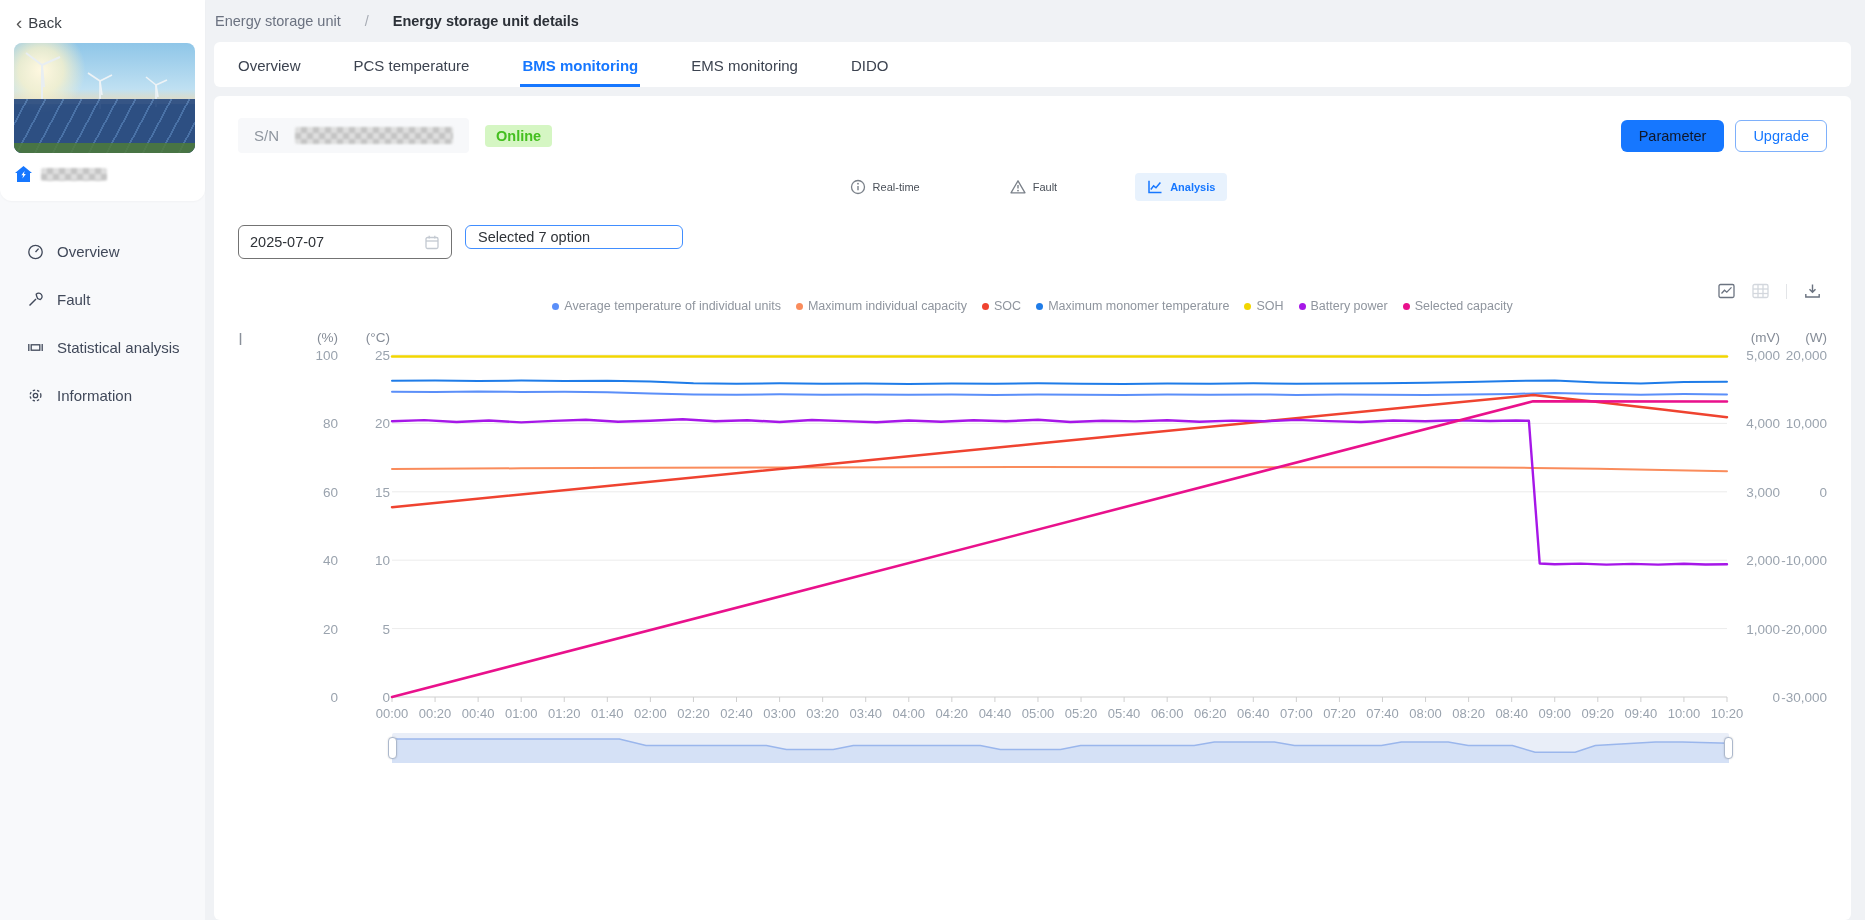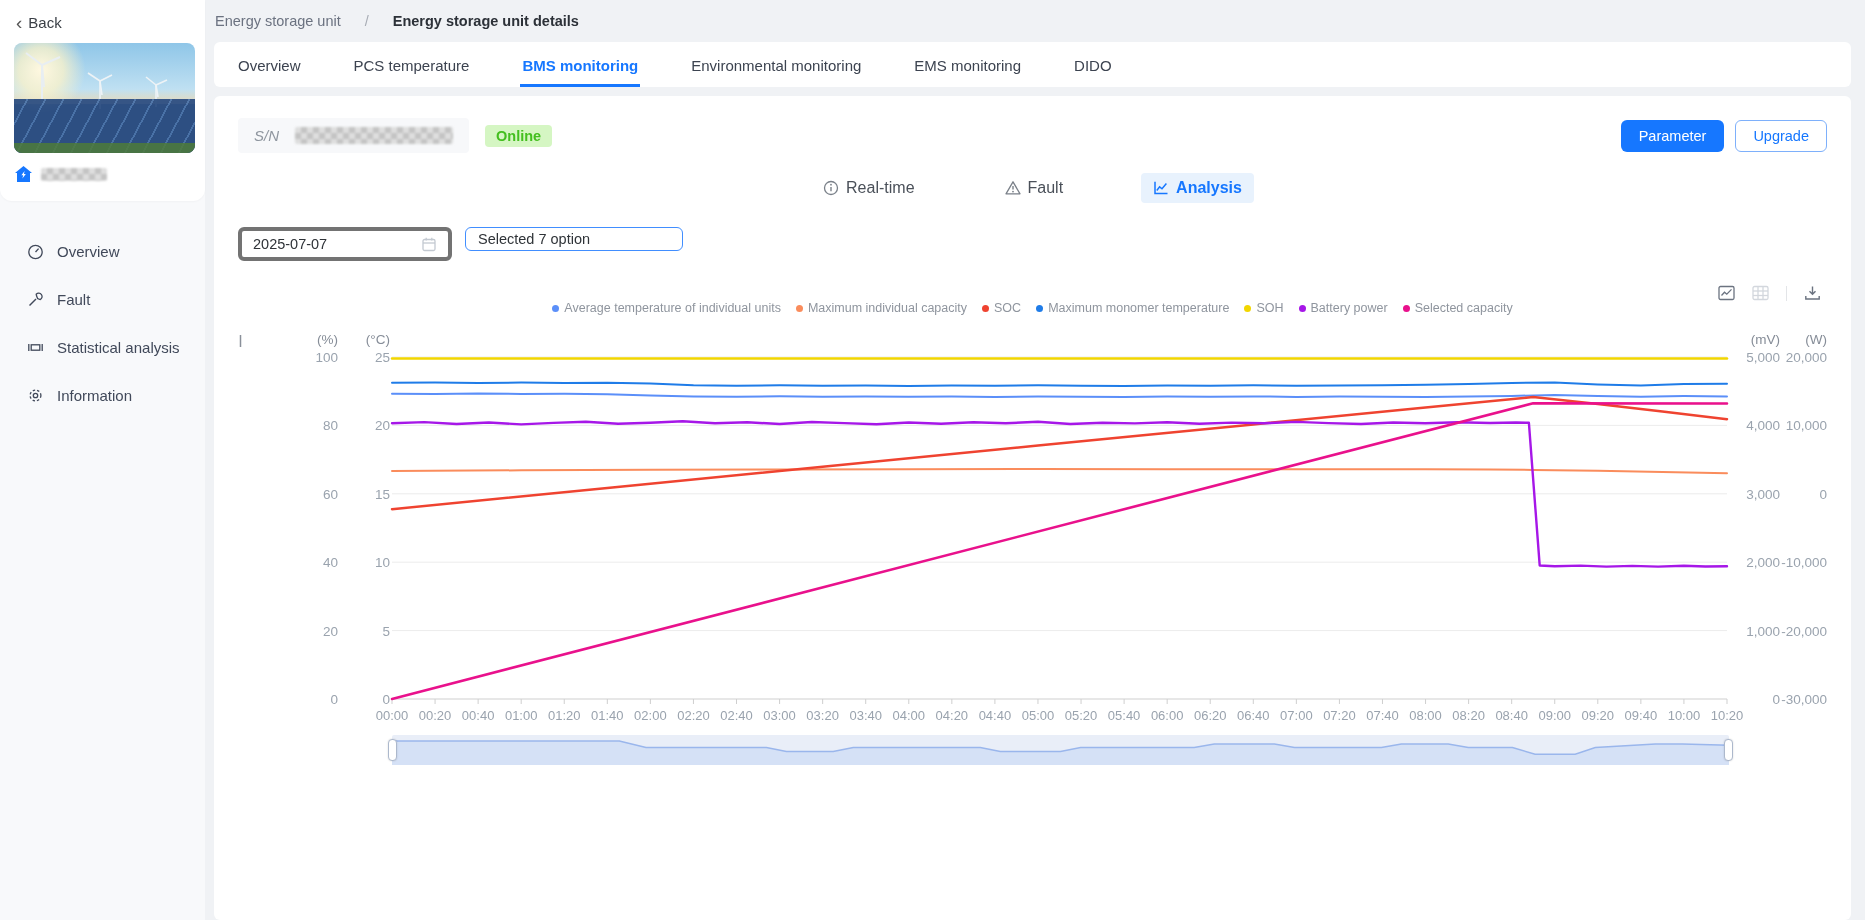--- a/index.html
+++ b/index.html
@@ -41,36 +41,36 @@
   .bc-cur { color:#2c3138; font-weight:600; }
 
   .tabbar { background:#fff; border-radius:6px; height:45px; display:flex; align-items:flex-end; padding:0 22px; gap:49px; }
   .tab { font-size:15px; color:#3c4350; padding:11px 2px 10px 2px; border-bottom:3px solid transparent; cursor:pointer; white-space:nowrap; }
   .tab.active { color:#1677ff; font-weight:700; border-bottom-color:#1677ff; }
 
   .main-card { background:#fff; border-radius:6px; margin-top:9px; flex:1; padding:22px 24px; position:relative; }
 
   .row-head { display:flex; align-items:center; justify-content:space-between; }
   .sn-group { display:flex; align-items:center; }
-  .sn-pill { display:flex; align-items:center; gap:16px; background:#f7f8fa; border-radius:4px; padding:9px 16px;font-style:italic; }
+  .sn-pill { display:flex; align-items:center; gap:16px; background:#f7f8fa; border-radius:4px; padding:9px 16px; }
   .sn-label { font-size:15px; color:#8f969f; }
   .sn-value { width:158px; height:17px; }
   .badge-online { margin-left:16px; background:#d5f6c3; color:#43bf1f; font-size:14.5px; font-weight:600;
     padding:3px 11px; border-radius:4px; }
   .btn-group { display:flex; gap:11px; }
   .btn { font-size:14.5px; border-radius:6px; padding:7px 17px; cursor:pointer; border:1px solid transparent; }
-  .btn-primary { background:#1677ff; color:#ffffff;margin-left:40px; }
+  .btn-primary { background:#1677ff; color:#0f172a;margin-left:40px; }
   .btn-ghost { background:#fff; color:#1677ff; border-color:#7eb0fb; }
 
   .view-tabs { display:flex; justify-content:center; gap:66px; margin-top:20px; align-items:center; }
-  .view-tab { display:flex; align-items:center; gap:7px; font-size:16px; color:#4a5059; cursor:pointer; padding:6px 12px; border-radius:4px; }
+  .view-tab { display:flex; align-items:center; gap:7px; font-size:11px; color:#4a5059; cursor:pointer; padding:6px 12px; border-radius:4px; }
   .view-tab.active { background:#e8f2fd; color:#1677ff; font-weight:700; }
 
   .filter-row { display:flex; gap:13px; margin-top:24px; }
-  .date-input { width:214px; height:34px; border:4px solid #737373; border-radius:6px; display:flex;
+  .date-input { width:214px; height:34px; border:1px solid #737373; border-radius:6px; display:flex;
     align-items:center; justify-content:space-between; padding:0 11px; font-size:14.5px; color:#2f3338; background:#fff; cursor:pointer;}
   .select-input { width:218px; height:24px; border:1.5px solid #418eff; border-radius:6px; display:flex;
     align-items:center; padding:0 12px; font-size:14.5px; color:#2f3338; background:#fff; cursor:pointer; }
 
   .chart-toolbar { display:flex; justify-content:flex-end; align-items:center; gap:17px; margin-top:24px; padding-right:6px; }
   .tool-icon { cursor:pointer; display:flex; }
   .tool-divider { width:1px; height:15px; background:#e3e5e8; }
 
   .legend { display:flex; justify-content:center; gap:15px; flex-wrap:nowrap; }
   .legend-item { display:flex; align-items:center; gap:5px; font-size:12.5px; color:#8f959e; cursor:pointer; white-space:nowrap;}
@@ -171,21 +171,20 @@
     <div class="breadcrumb">
       <span class="bc-prev">Energy storage unit</span>
       <span class="bc-sep">/</span>
       <span class="bc-cur">Energy storage unit details</span>
     </div>
 
     <div class="tabbar" id="tabbar">
         <div class="tab">Overview</div>
         <div class="tab">PCS temperature</div>
         <div class="tab active">BMS monitoring</div>
-        <div class="tab">Environmental monitoring</div>
         <div class="tab">EMS monitoring</div>
         <div class="tab">DIDO</div>
       </div>
 
     <div class="main-card">
 
       <div class="row-head">
         <div class="sn-group">
           <div class="sn-pill">
             <span class="sn-label">S/N</span>

